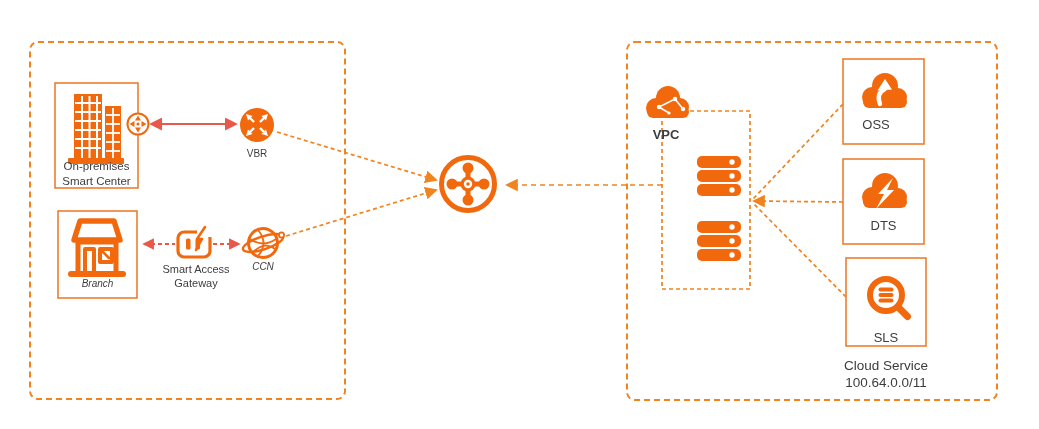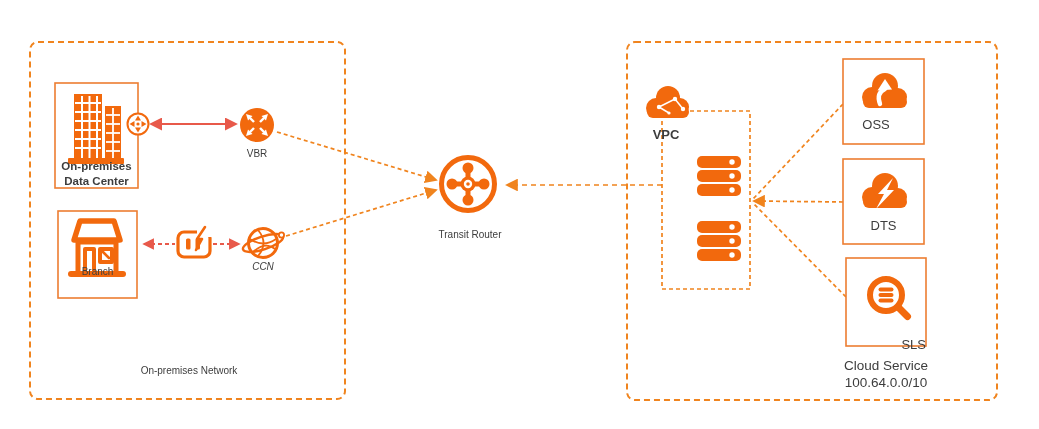--- a/index.html
+++ b/index.html
@@ -2,21 +2,21 @@
 <html><head>
 <meta charset="utf-8">
 <style>
   html,body{margin:0;padding:0;background:#fff;}
   .canvas{position:relative;width:1039px;height:429px;background:#fff;
           font-family:"Liberation Sans",sans-serif;overflow:hidden;}
   .canvas svg.layer{position:absolute;left:0;top:0;}
   .label{position:absolute;color:#3d3d3d;text-align:center;line-height:1.25;white-space:pre;}
   .lbl-14{font-size:10px;}
   .lbl-13{font-size:13px;}
-  .lbl-11{font-size:11px;line-height:1.3;font-weight:bold;}
+  .lbl-11{font-size:11px;line-height:1.3;}
 </style>
 </head>
 <body>
 
 <div class="canvas">
 
   <svg class="layer" width="1039" height="429" viewBox="0 0 1039 429">
     <defs>
       <marker id="ahO" viewBox="0 0 10 10" refX="8.5" refY="5" markerWidth="7.5" markerHeight="7.5" orient="auto-start-reverse">
           <path d="M0 0 L10 5 L0 10 z" fill="#F0841E"></path>
@@ -221,36 +221,35 @@
       <circle r="16" fill="#fff" stroke="#F2690D" stroke-width="6"></circle>
       <line x1="12.5" y1="12.5" x2="21.5" y2="21.5" stroke="#F2690D" stroke-width="7" stroke-linecap="round"></line>
       <g fill="#F2690D">
         <rect x="-7.5" y="-7.5" width="15" height="4" rx="2"></rect>
         <rect x="-7.5" y="-2" width="15" height="4" rx="2"></rect>
         <rect x="-7.5" y="3.5" width="15" height="4" rx="2"></rect>
       </g>
     </g>
   </svg>
 
-  <div class="label lbl-11" style="left:55px;top:159px;width:83px;font-size:11.5px;"><span>On-premises</span><br><span>Data Center</span></div>
+  <div class="label lbl-11" style="left:55px;top:159px;width:83px;font-size:11.5px;"><span>On-premises</span><br><span>Smart Center</span></div>
 
   <div class="label lbl-14" style="left:227px;top:148px;width:60px;">VBR</div>
 
-  <div class="label lbl-14" style="left:58px;top:266px;width:79px;">Branch</div>
-
+  <div class="label lbl-14" style="left:58px;top:278px;width:79px;font-style:italic;">Branch</div>
+
+  <div class="label lbl-11" style="left:152px;top:262px;width:88px;"><span>Smart Access</span><br><span>Gateway</span></div>
 
   <div class="label lbl-14" style="left:233px;top:261px;width:60px;font-style:italic;">CCN</div>
 
-  <div class="label lbl-14" style="left:398px;top:229px;width:144px;">Transit Router</div>
 
   <div class="label lbl-13" style="left:640px;top:127px;width:52px;font-weight:bold;">VPC</div>
 
   <div class="label lbl-13" style="left:843px;top:117px;width:66px;">OSS</div>
 
   <div class="label lbl-13" style="left:843px;top:218px;width:81px;text-align:center;">DTS</div>
 
-  <div class="label lbl-13" style="left:846px;top:337px;width:80px;text-align:right;">SLS</div>
-
-  <div class="label lbl-14" style="left:79px;top:365px;width:220px;">On-premises Network</div>
-
-  <div class="label lbl-13" style="left:796px;top:358px;width:180px;font-size:13.5px;text-align:center;"><span>Cloud Service</span><br><span>100.64.0.0/10</span></div>
+  <div class="label lbl-13" style="left:846px;top:330px;width:80px;">SLS</div>
+
+
+  <div class="label lbl-13" style="left:796px;top:358px;width:180px;font-size:13.5px;text-align:center;"><span>Cloud Service</span><br><span>100.64.0.0/11</span></div>
 
 </div>
 
 </body></html>

